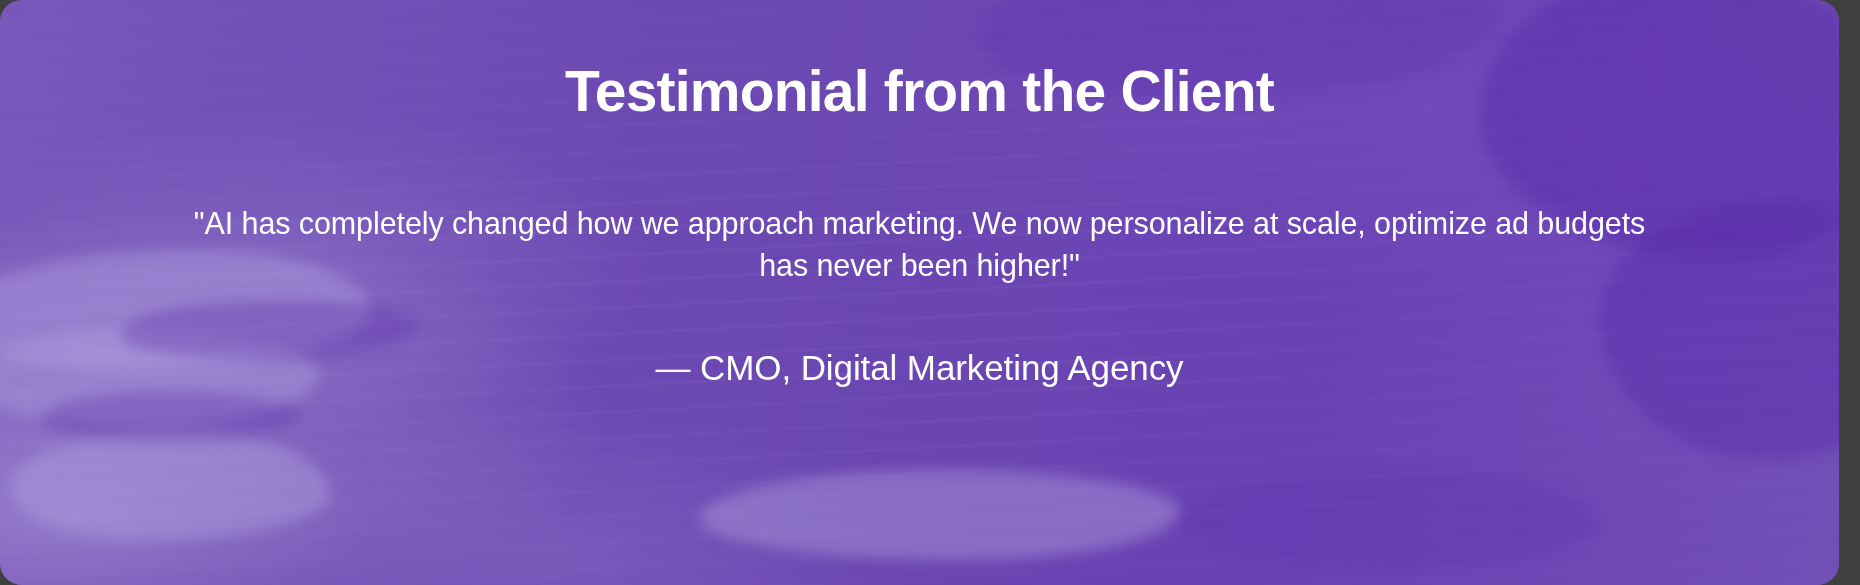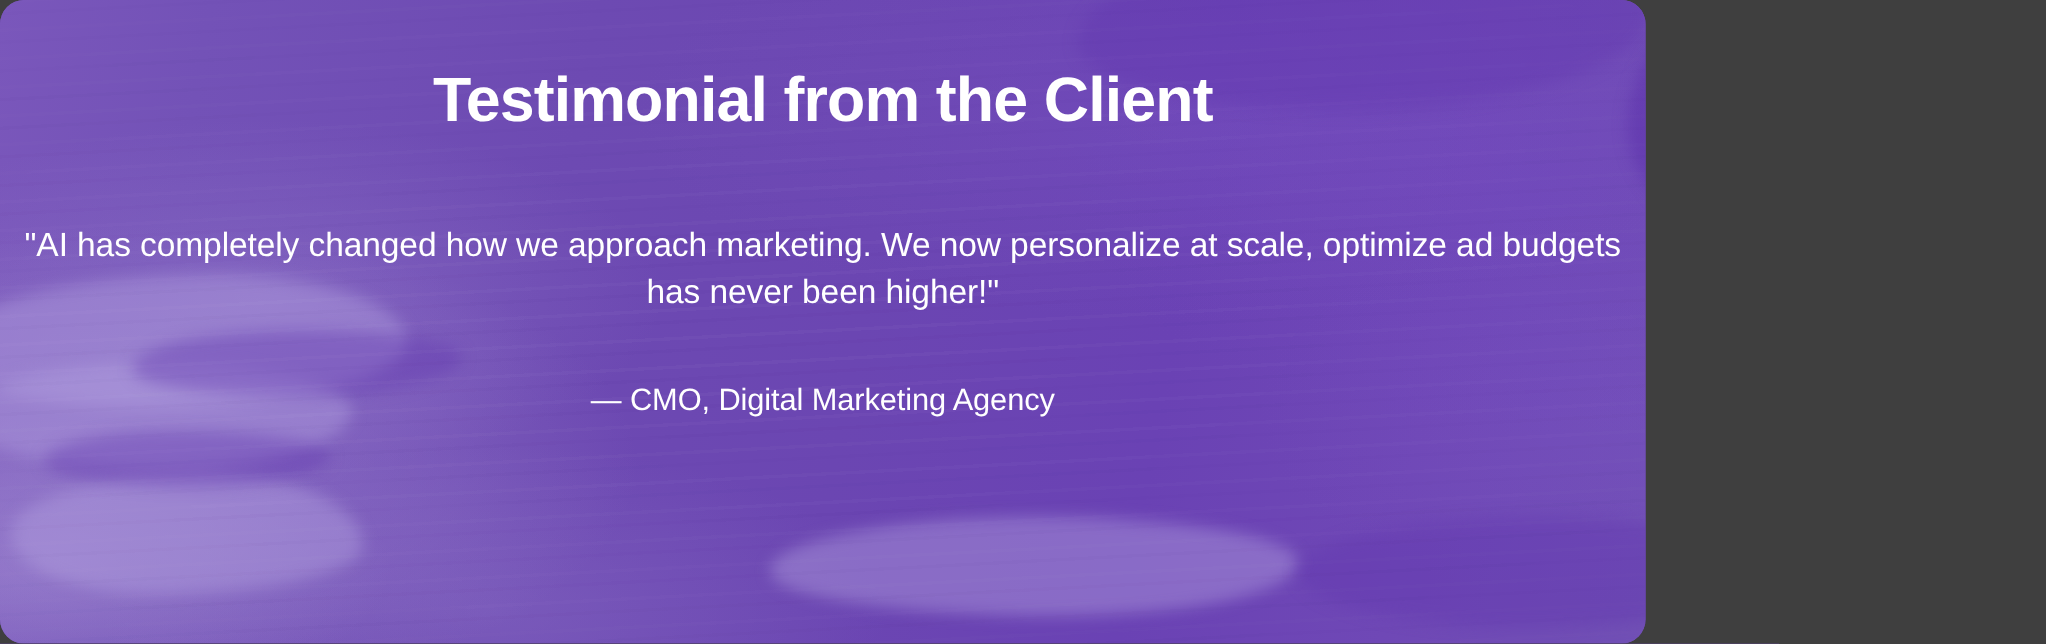--- a/index.html
+++ b/index.html
@@ -9,21 +9,21 @@
   }
   body {
     width: 1860px;
     height: 585px;
     overflow: hidden;
     font-family: "Liberation Sans", sans-serif;
   }
 
   .banner {
     position: relative;
-    width: 1496px;
+    width: 1839px;
     height: 585px;
     box-sizing: border-box;
     border-radius: 22px;
     overflow: hidden;
     background-color: #6f4ab3;
     display: flex;
     flex-direction: column;
     align-items: center;
     justify-content: flex-start;
   }
@@ -113,21 +113,21 @@
     font-weight: 500;
     line-height: 42px;
     letter-spacing: -0.1px;
     color: #ffffff;
   }
   .quote-line { display: block; }
 
   .attribution {
     margin: 0;
     padding-top: 62px;
-    font-size: 28px;
+    font-size: 35px;
     font-weight: 500;
     letter-spacing: -0.1px;
     color: #ffffff;
   }
 </style>
 </head>
 <body>
 
 <div class="banner">
 

